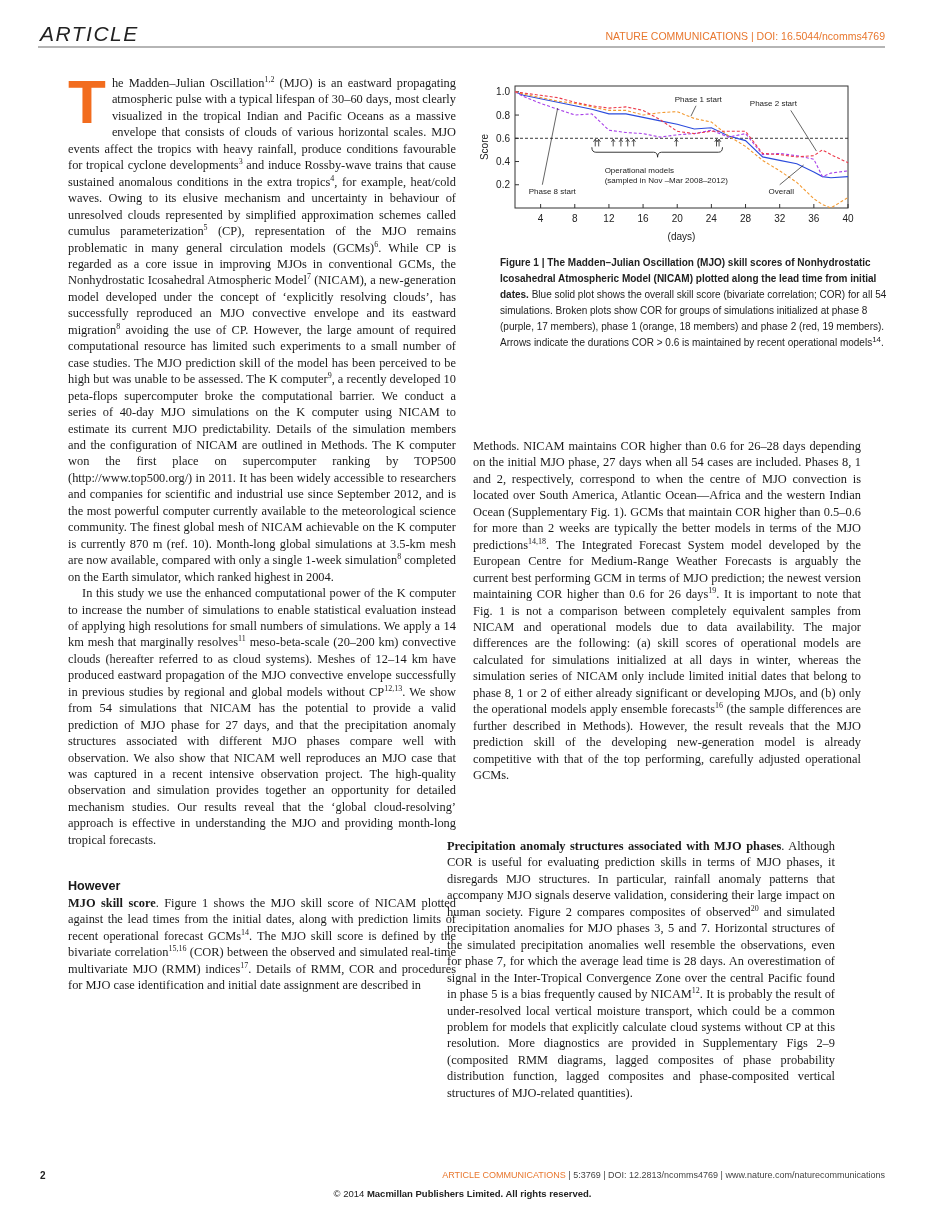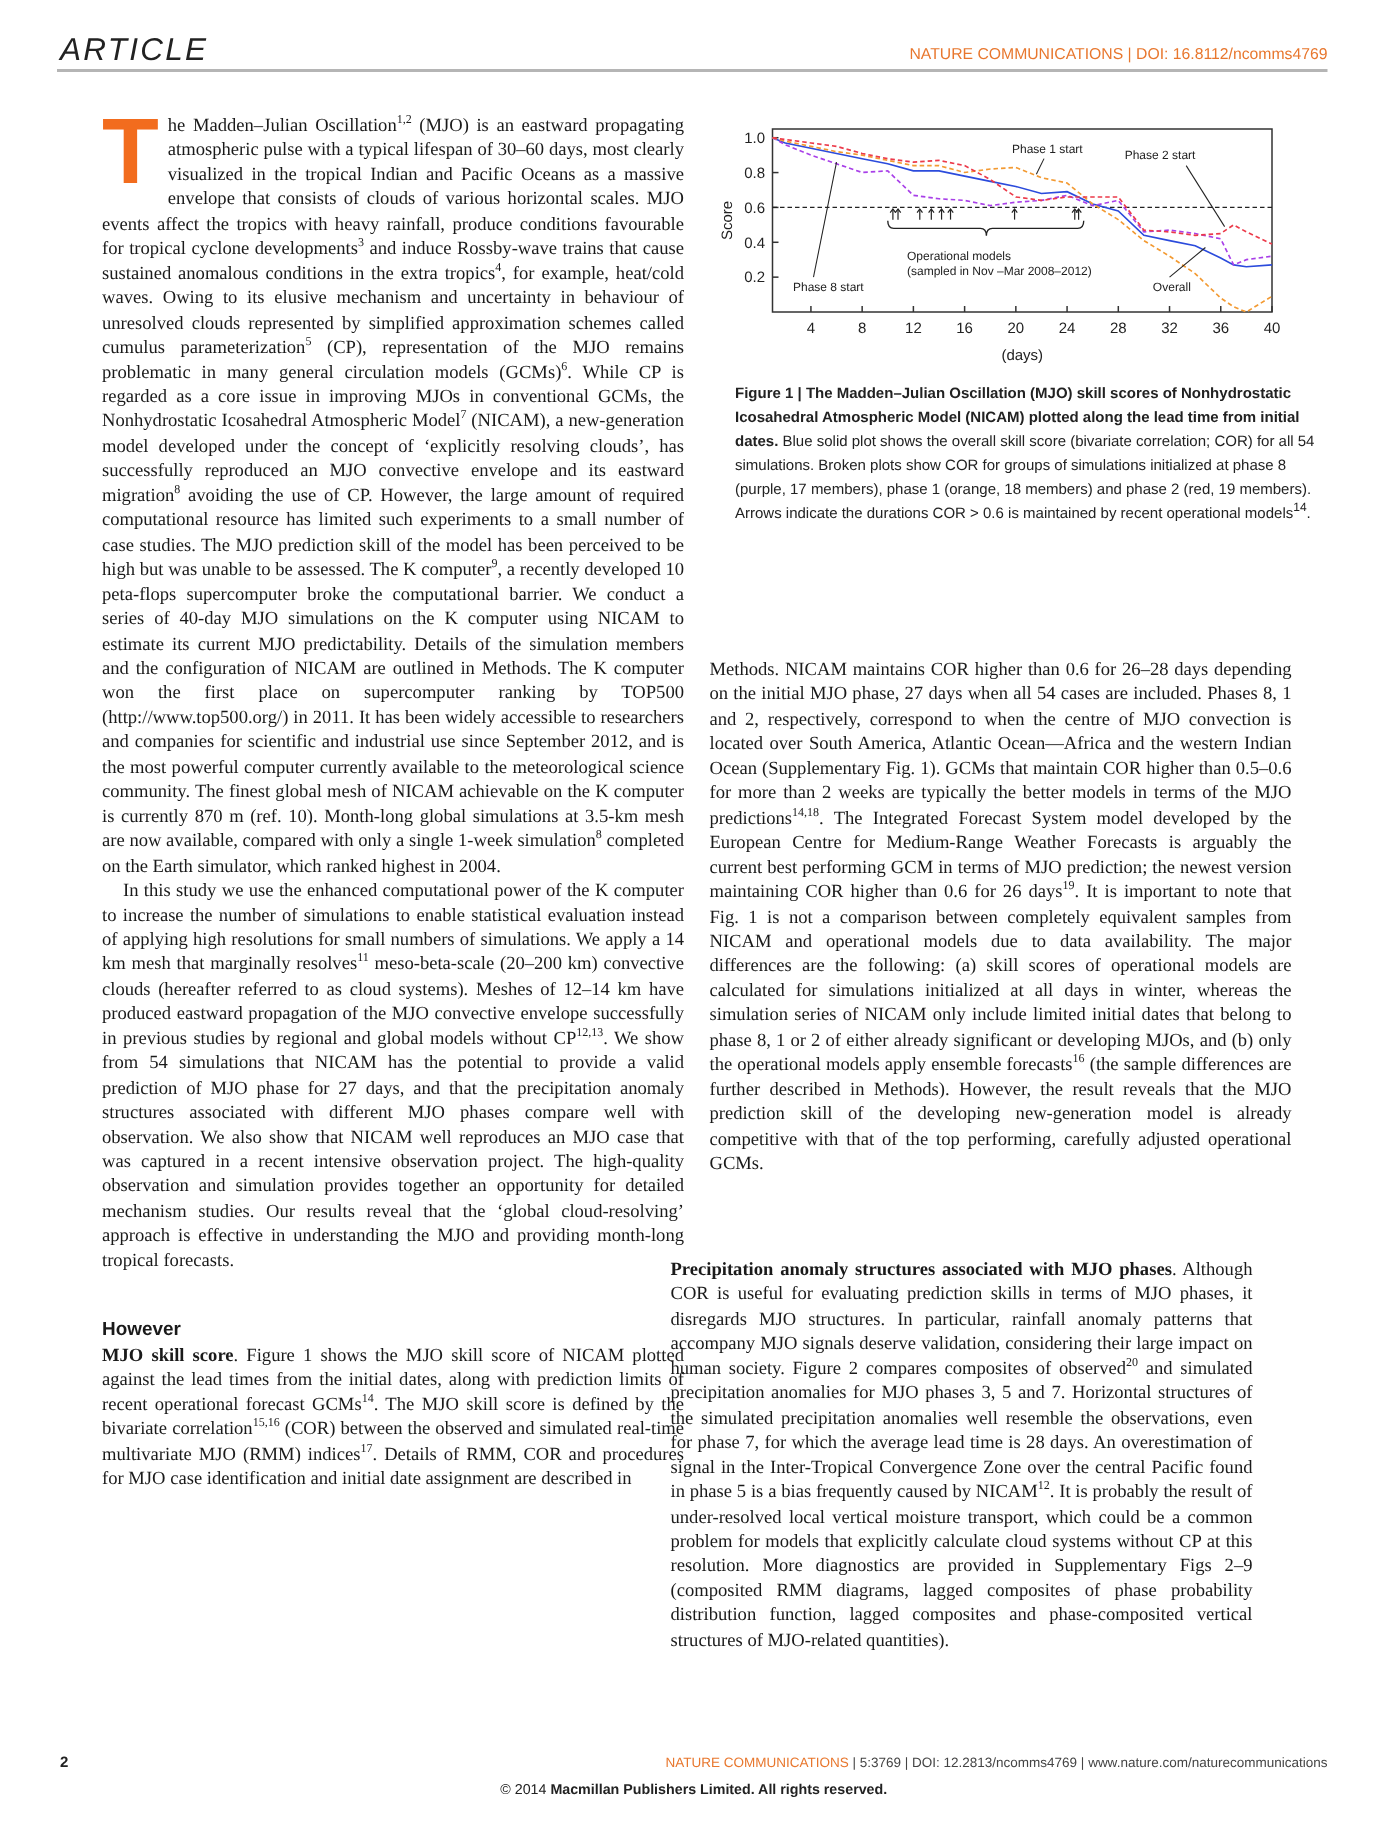--- a/index.html
+++ b/index.html
@@ -11,34 +11,34 @@
   .col-left { left:68px; top:75px; width:388px; }
   .col-right-top { left:473px; top:438px; width:388px; }
   .col-right-bot { left:447px; top:838px; width:388px; }
   .col p { margin:0; }
   .col p.indent { text-indent:14px; }
   .dropcap { float:left; font-family:"Liberation Sans", sans-serif; color:#f26c1e; font-size:62px; line-height:50px; height:50px; margin:2px 6px -2px 0; font-weight:bold; }
   sup { font-size:8px; line-height:0; vertical-align:super; }
   .section-head { font-family:"Liberation Sans", sans-serif; font-weight:bold; font-size:12.6px; margin-top:30px !important; }
   .runin { font-weight:bold; }
   .figure { position:absolute; left:478px; top:82px; width:388px; height:170px; }
-  .caption { position:absolute; left:490px; top:255px; width:388px; font-family:"Liberation Sans", sans-serif; font-size:10px; line-height:16px; color:#222; }
+  .caption { position:absolute; left:500px; top:255px; width:388px; font-family:"Liberation Sans", sans-serif; font-size:10px; line-height:16px; color:#222; }
   .caption .cap-bold { font-weight:bold; }
   .footer-page { position:absolute; left:40px; top:1170px; font-family:"Liberation Sans", sans-serif; font-size:10px; color:#222; font-weight:bold; }
   .footer-right { position:absolute; right:40px; top:1170px; font-family:"Liberation Sans", sans-serif; font-size:9px; color:#444; }
   .footer-right .brand { color:#e8772e; }
   .copyright { position:absolute; left:0; width:925px; top:1188px; text-align:center; font-family:"Liberation Sans", sans-serif; font-size:9.5px; color:#222; }
   .copyright b { font-weight:bold; }
   svg text { font-family:"Liberation Sans", sans-serif; }
 </style>
 </head>
 <body>
 
 <div class="hdr-left">ARTICLE</div>
-<div class="hdr-right">NATURE COMMUNICATIONS | DOI: 16.8112/ncomms4769</div>
+<div class="hdr-right">NATURE COMMUNICATIONS | DOI: 16.5044/ncomms4769</div>
 <div class="hdr-rule"></div>
 
 <div class="col col-left">
   <p><span class="dropcap">T</span><span>he Madden–Julian Oscillation<sup>1,2</sup> (MJO) is an eastward propagating atmospheric pulse with a typical lifespan of 30–60 days, most clearly visualized in the tropical Indian and Pacific Oceans as a massive envelope that consists of clouds of various horizontal scales. MJO events affect the tropics with heavy rainfall, produce conditions favourable for tropical cyclone developments<sup>3</sup> and induce Rossby-wave trains that cause sustained anomalous conditions in the extra tropics<sup>4</sup>, for example, heat/cold waves. Owing to its elusive mechanism and uncertainty in behaviour of unresolved clouds represented by simplified approximation schemes called cumulus parameterization<sup>5</sup> (CP), representation of the MJO remains problematic in many general circulation models (GCMs)<sup>6</sup>. While CP is regarded as a core issue in improving MJOs in conventional GCMs, the Nonhydrostatic Icosahedral Atmospheric Model<sup>7</sup> (NICAM), a new-generation model developed under the concept of ‘explicitly resolving clouds’, has successfully reproduced an MJO convective envelope and its eastward migration<sup>8</sup> avoiding the use of CP. However, the large amount of required computational resource has limited such experiments to a small number of case studies. The MJO prediction skill of the model has been perceived to be high but was unable to be assessed. The K computer<sup>9</sup>, a recently developed 10 peta-flops supercomputer broke the computational barrier. We conduct a series of 40-day MJO simulations on the K computer using NICAM to estimate its current MJO predictability. Details of the simulation members and the configuration of NICAM are outlined in Methods. The K computer won the first place on supercomputer ranking by TOP500 (http://www.top500.org/) in 2011. It has been widely accessible to researchers and companies for scientific and industrial use since September 2012, and is the most powerful computer currently available to the meteorological science community. The finest global mesh of NICAM achievable on the K computer is currently 870 m (ref. 10). Month-long global simulations at 3.5-km mesh are now available, compared with only a single 1-week simulation<sup>8</sup> completed on the Earth simulator, which ranked highest in 2004.</span></p>
   <p class="indent"><span>In this study we use the enhanced computational power of the K computer to increase the number of simulations to enable statistical evaluation instead of applying high resolutions for small numbers of simulations. We apply a 14 km mesh that marginally resolves<sup>11</sup> meso-beta-scale (20–200 km) convective clouds (hereafter referred to as cloud systems). Meshes of 12–14 km have produced eastward propagation of the MJO convective envelope successfully in previous studies by regional and global models without CP<sup>12,13</sup>. We show from 54 simulations that NICAM has the potential to provide a valid prediction of MJO phase for 27 days, and that the precipitation anomaly structures associated with different MJO phases compare well with observation. We also show that NICAM well reproduces an MJO case that was captured in a recent intensive observation project. The high-quality observation and simulation provides together an opportunity for detailed mechanism studies. Our results reveal that the ‘global cloud-resolving’ approach is effective in understanding the MJO and providing month-long tropical forecasts.</span></p>
   <p class="section-head">However</p>
   <p><span class="runin">MJO skill score</span><span>.  Figure 1 shows the MJO skill score of NICAM plotted against the lead times from the initial dates, along with prediction limits of recent operational forecast GCMs<sup>14</sup>. The MJO skill score is defined by the bivariate correlation<sup>15,16</sup> (COR) between the observed and simulated real-time multivariate MJO (RMM) indices<sup>17</sup>. Details of RMM, COR and procedures for MJO case identification and initial date assignment are described in</span></p>
 </div>
 
 <div class="figure">
@@ -118,14 +118,14 @@
 </div>
 
 <div class="col col-right-top">
   <p><span>Methods. NICAM maintains COR higher than 0.6 for 26–28 days depending on the initial MJO phase, 27 days when all 54 cases are included. Phases 8, 1 and 2, respectively, correspond to when the centre of MJO convection is located over South America, Atlantic Ocean—Africa and the western Indian Ocean (Supplementary Fig. 1). GCMs that maintain COR higher than 0.5–0.6 for more than 2 weeks are typically the better models in terms of the MJO predictions<sup>14,18</sup>. The Integrated Forecast System model developed by the European Centre for Medium-Range Weather Forecasts is arguably the current best performing GCM in terms of MJO prediction; the newest version maintaining COR higher than 0.6 for 26 days<sup>19</sup>. It is important to note that Fig. 1 is not a comparison between completely equivalent samples from NICAM and operational models due to data availability. The major differences are the following: (a) skill scores of operational models are calculated for simulations initialized at all days in winter, whereas the simulation series of NICAM only include limited initial dates that belong to phase 8, 1 or 2 of either already significant or developing MJOs, and (b) only the operational models apply ensemble forecasts<sup>16</sup> (the sample differences are further described in Methods). However, the result reveals that the MJO prediction skill of the developing new-generation model is already competitive with that of the top performing, carefully adjusted operational GCMs.</span></p>
 </div>
 <div class="col col-right-bot">
   <p><span class="runin">Precipitation anomaly structures associated with MJO phases</span><span>. Although COR is useful for evaluating prediction skills in terms of MJO phases, it disregards MJO structures. In particular, rainfall anomaly patterns that accompany MJO signals deserve validation, considering their large impact on human society. Figure 2 compares composites of observed<sup>20</sup> and simulated precipitation anomalies for MJO phases 3, 5 and 7. Horizontal structures of the simulated precipitation anomalies well resemble the observations, even for phase 7, for which the average lead time is 28 days. An overestimation of signal in the Inter-Tropical Convergence Zone over the central Pacific found in phase 5 is a bias frequently caused by NICAM<sup>12</sup>. It is probably the result of under-resolved local vertical moisture transport, which could be a common problem for models that explicitly calculate cloud systems without CP at this resolution. More diagnostics are provided in Supplementary Figs 2–9 (composited RMM diagrams, lagged composites of phase probability distribution function, lagged composites and phase-composited vertical structures of MJO-related quantities).</span></p>
 </div>
 
 <div class="footer-page">2</div>
-<div class="footer-right"><span class="brand">NATURE COMMUNICATIONS</span><span> | 5:3769 | DOI: 12.2813/ncomms4769 | www.nature.com/naturecommunications</span></div>
+<div class="footer-right"><span class="brand">ARTICLE COMMUNICATIONS</span><span> | 5:3769 | DOI: 12.2813/ncomms4769 | www.nature.com/naturecommunications</span></div>
 <div class="copyright"><span>© 2014 </span><b>Macmillan Publishers Limited. All rights reserved.</b></div>
 
 </body></html>

